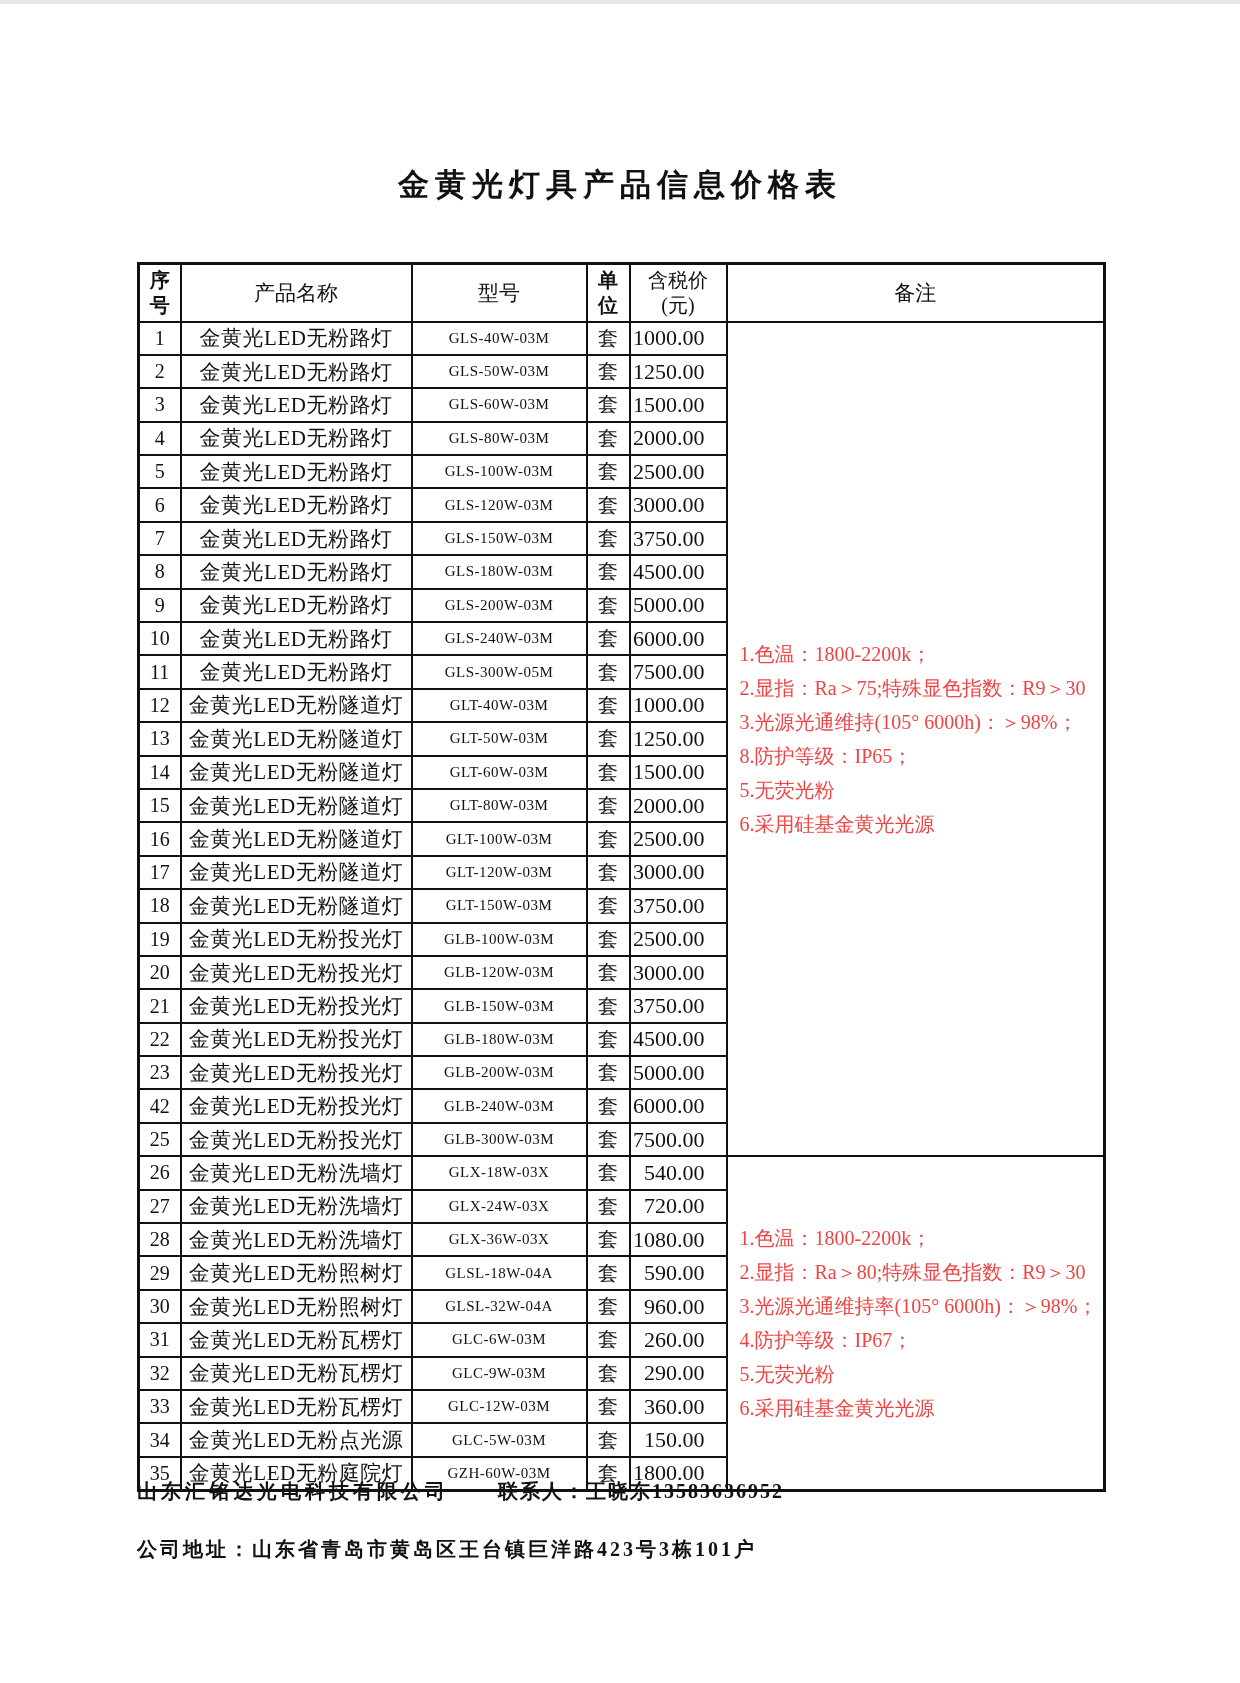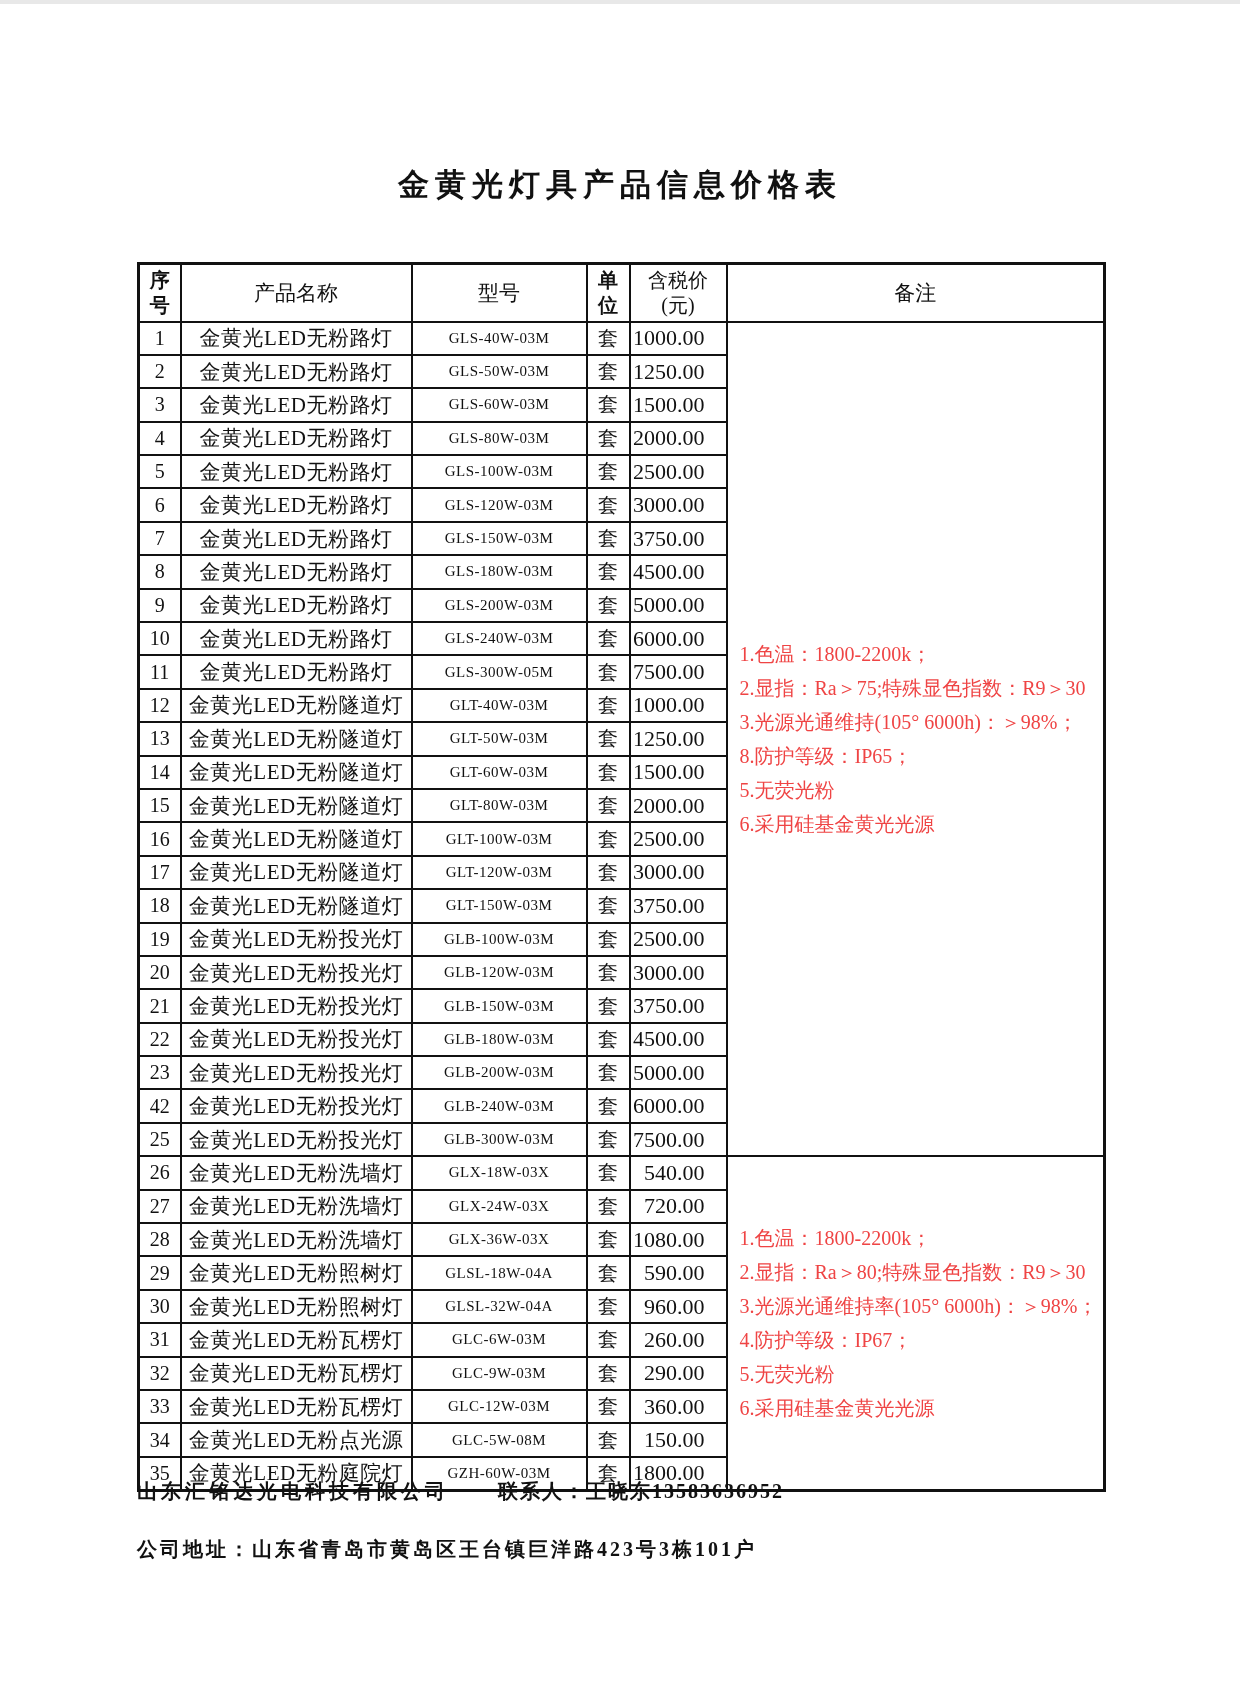--- a/index.html
+++ b/index.html
@@ -382,21 +382,21 @@
         <tr>
       <td class="c-no">33</td>
       <td class="c-name">金黄光LED无粉瓦楞灯</td>
       <td class="c-model">GLC-12W-03M</td>
       <td class="c-unit">套</td>
       <td class="c-price">360.00</td>
     </tr>
         <tr>
       <td class="c-no">34</td>
       <td class="c-name">金黄光LED无粉点光源</td>
-      <td class="c-model">GLC-5W-08M</td>
+      <td class="c-model">GLC-5W-03M</td>
       <td class="c-unit">套</td>
       <td class="c-price">150.00</td>
     </tr>
         <tr>
       <td class="c-no">35</td>
       <td class="c-name">金黄光LED无粉庭院灯</td>
       <td class="c-model">GZH-60W-03M</td>
       <td class="c-unit">套</td>
       <td class="c-price">1800.00</td>
     </tr>

